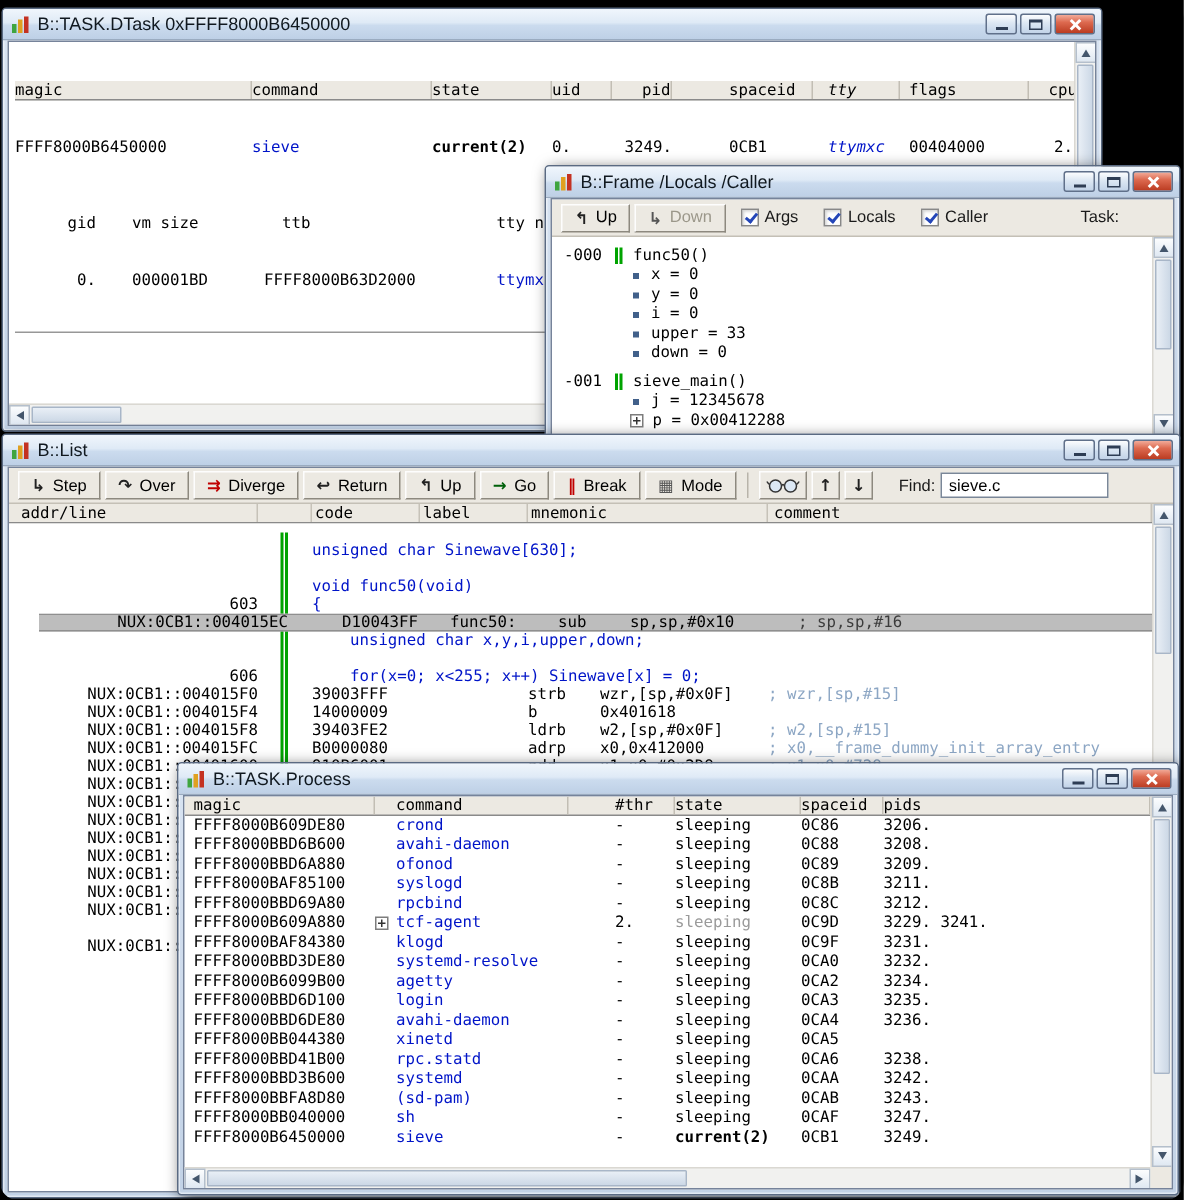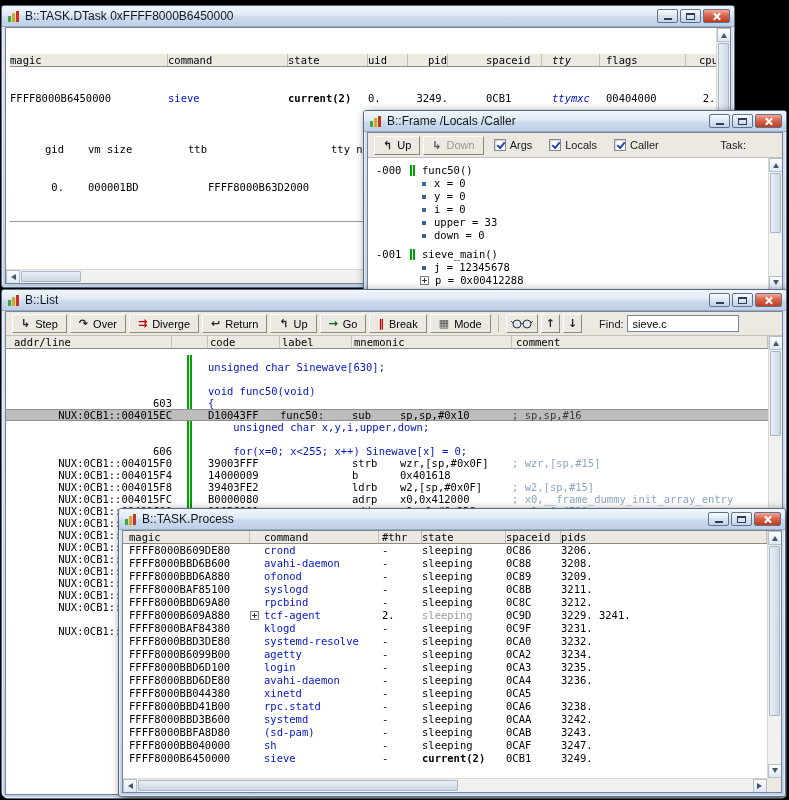--- a/index.html
+++ b/index.html
@@ -81,21 +81,21 @@
   .dhdr { display:flex; height:13px; line-height:13px; background:#ece9e2; border-bottom:1px solid #8a8a8a; }
   .dhdr span { border-right:1px solid #c2beb4; flex:none; }
   .drow { display:flex; height:14px; line-height:14px; }
   .drow span { flex:none; }
   .cm{width:158px;} .ccmd{width:120px;} .cst{width:80px;} .cuid{width:40px;}
   .cpid{width:40px;text-align:right;} .csp{width:94px;padding-left:38px;} .ctty{width:58px;padding-left:10px;font-style:italic;}
   .cflg{width:86px;padding-left:6px;} .ccpu{width:40px;padding-left:6px;text-align:center;}
   .hdr2 { display:flex; height:13px; line-height:13px; margin-top:14px; }
   .hdr2 span, .drow2 span { flex:none; }
   .drow2 { display:flex; height:14px; line-height:14px; }
-  .cgid{width:54px;text-align:right;} .cvm{width:112px;padding-left:24px;} .cttb{width:155px;margin-left:32px;}
+  .cgid{width:54px;text-align:right;} .cvm{width:112px;padding-left:24px;} .cttb{width:155px;}
   .cttbh{width:155px;padding-left:12px;} .ctn{width:80px;} .cpath{flex:1 !important;}
   .sepline { height:4px; border-bottom:1px solid #979797; margin-right:2px; }
   .tree { margin-top:7px; }
 
   
   .fcontent { position:absolute; top:25px; left:0; right:14px; bottom:0; padding:6px 0 0 8px; overflow:hidden;
               font:10.5px "DejaVu Sans Mono",monospace; color:#000; }
   .frow { height:13px; line-height:13px; display:flex; align-items:center; white-space:pre; }
   .flvl { width:28px; flex:none; }
   .gbars { width:5px; height:11px; border-left:2px solid #00a300; border-right:2px solid #00a300;
@@ -114,32 +114,32 @@
   .h-label{width:72px;padding-left:2px;} .h-mnem{width:160px;padding-left:2px;} .h-cmt{flex:1 !important;padding-left:4px;}
   .listing { position:absolute; top:37px; left:0; right:14px; bottom:0; overflow:hidden; background:#fff; }
   .greenbars { position:absolute; left:181px; top:6px; bottom:0; width:5px;
                border-left:2px solid #00a300; border-right:2px solid #00a300; }
   .lrow { position:relative; display:flex; height:12px; line-height:12px; padding-left:8px; white-space:pre;
           font:10.5px "DejaVu Sans Mono",monospace; color:#000; }
   .lrow span { flex:none; }
   .c-addr{width:158px;text-align:right;} .c-gap{width:36px;} .c-code{width:72px;} .c-label{width:72px;}
   .c-mnem{width:48px;} .c-ops{width:112px;} .c-cmt{flex:1 !important;color:#8ca6c4;}
   .c-src{color:#0014c8;}
-  .lrow.hl { background:#bdbdbd; box-shadow:inset 0 1px 0 #8f8f8f, inset 0 -1px 0 #8f8f8f; }
+  .lrow.hl { background:#bdbdbd; box-shadow:inset 0 1px 0 #8f8f8f, inset 0 -1px 0 #8f8f8f;margin-left:20px; }
   .lrow.hl .c-cmt { color:#3c3c3c; }
 
   
   .phdr { position:absolute; top:0; left:0; right:14px; height:13px; display:flex; background:#ece9e2;
           border-bottom:1px solid #8a8a8a; font:10.5px "DejaVu Sans Mono",monospace; padding-left:6px; white-space:pre; }
   .phdr span { flex:none; border-right:1px solid #c2beb4; }
   .prows { position:absolute; top:13px; left:0; right:14px; bottom:14px; overflow:hidden; }
   .prow { display:flex; height:13px; line-height:13px; padding-left:6px; white-space:pre;
           font:10.5px "DejaVu Sans Mono",monospace; color:#000; }
   .prow span { flex:none; }
-  .pc-magic{width:121px;} .pc-cmd{width:129px;display:flex;} .pc-thr{width:43px;padding-left:3px;}
+  .pc-magic{width:121px;} .pc-cmd{width:129px;display:flex;} .pc-thr{width:43px;padding-left:3px;margin-left:28px;}
   .pc-state{width:84px;} .pc-spaceid{width:55px;} .pc-pids{flex:1 !important;}
   .hcmd{width:129px;padding-left:14px;}
   .gut{width:14px;flex:none;display:inline-flex;align-items:center;}
   .cmdtxt{color:#0014c8;}
 
   .wicon { flex:none; }
 </style>
 </head>
 <body>
 

